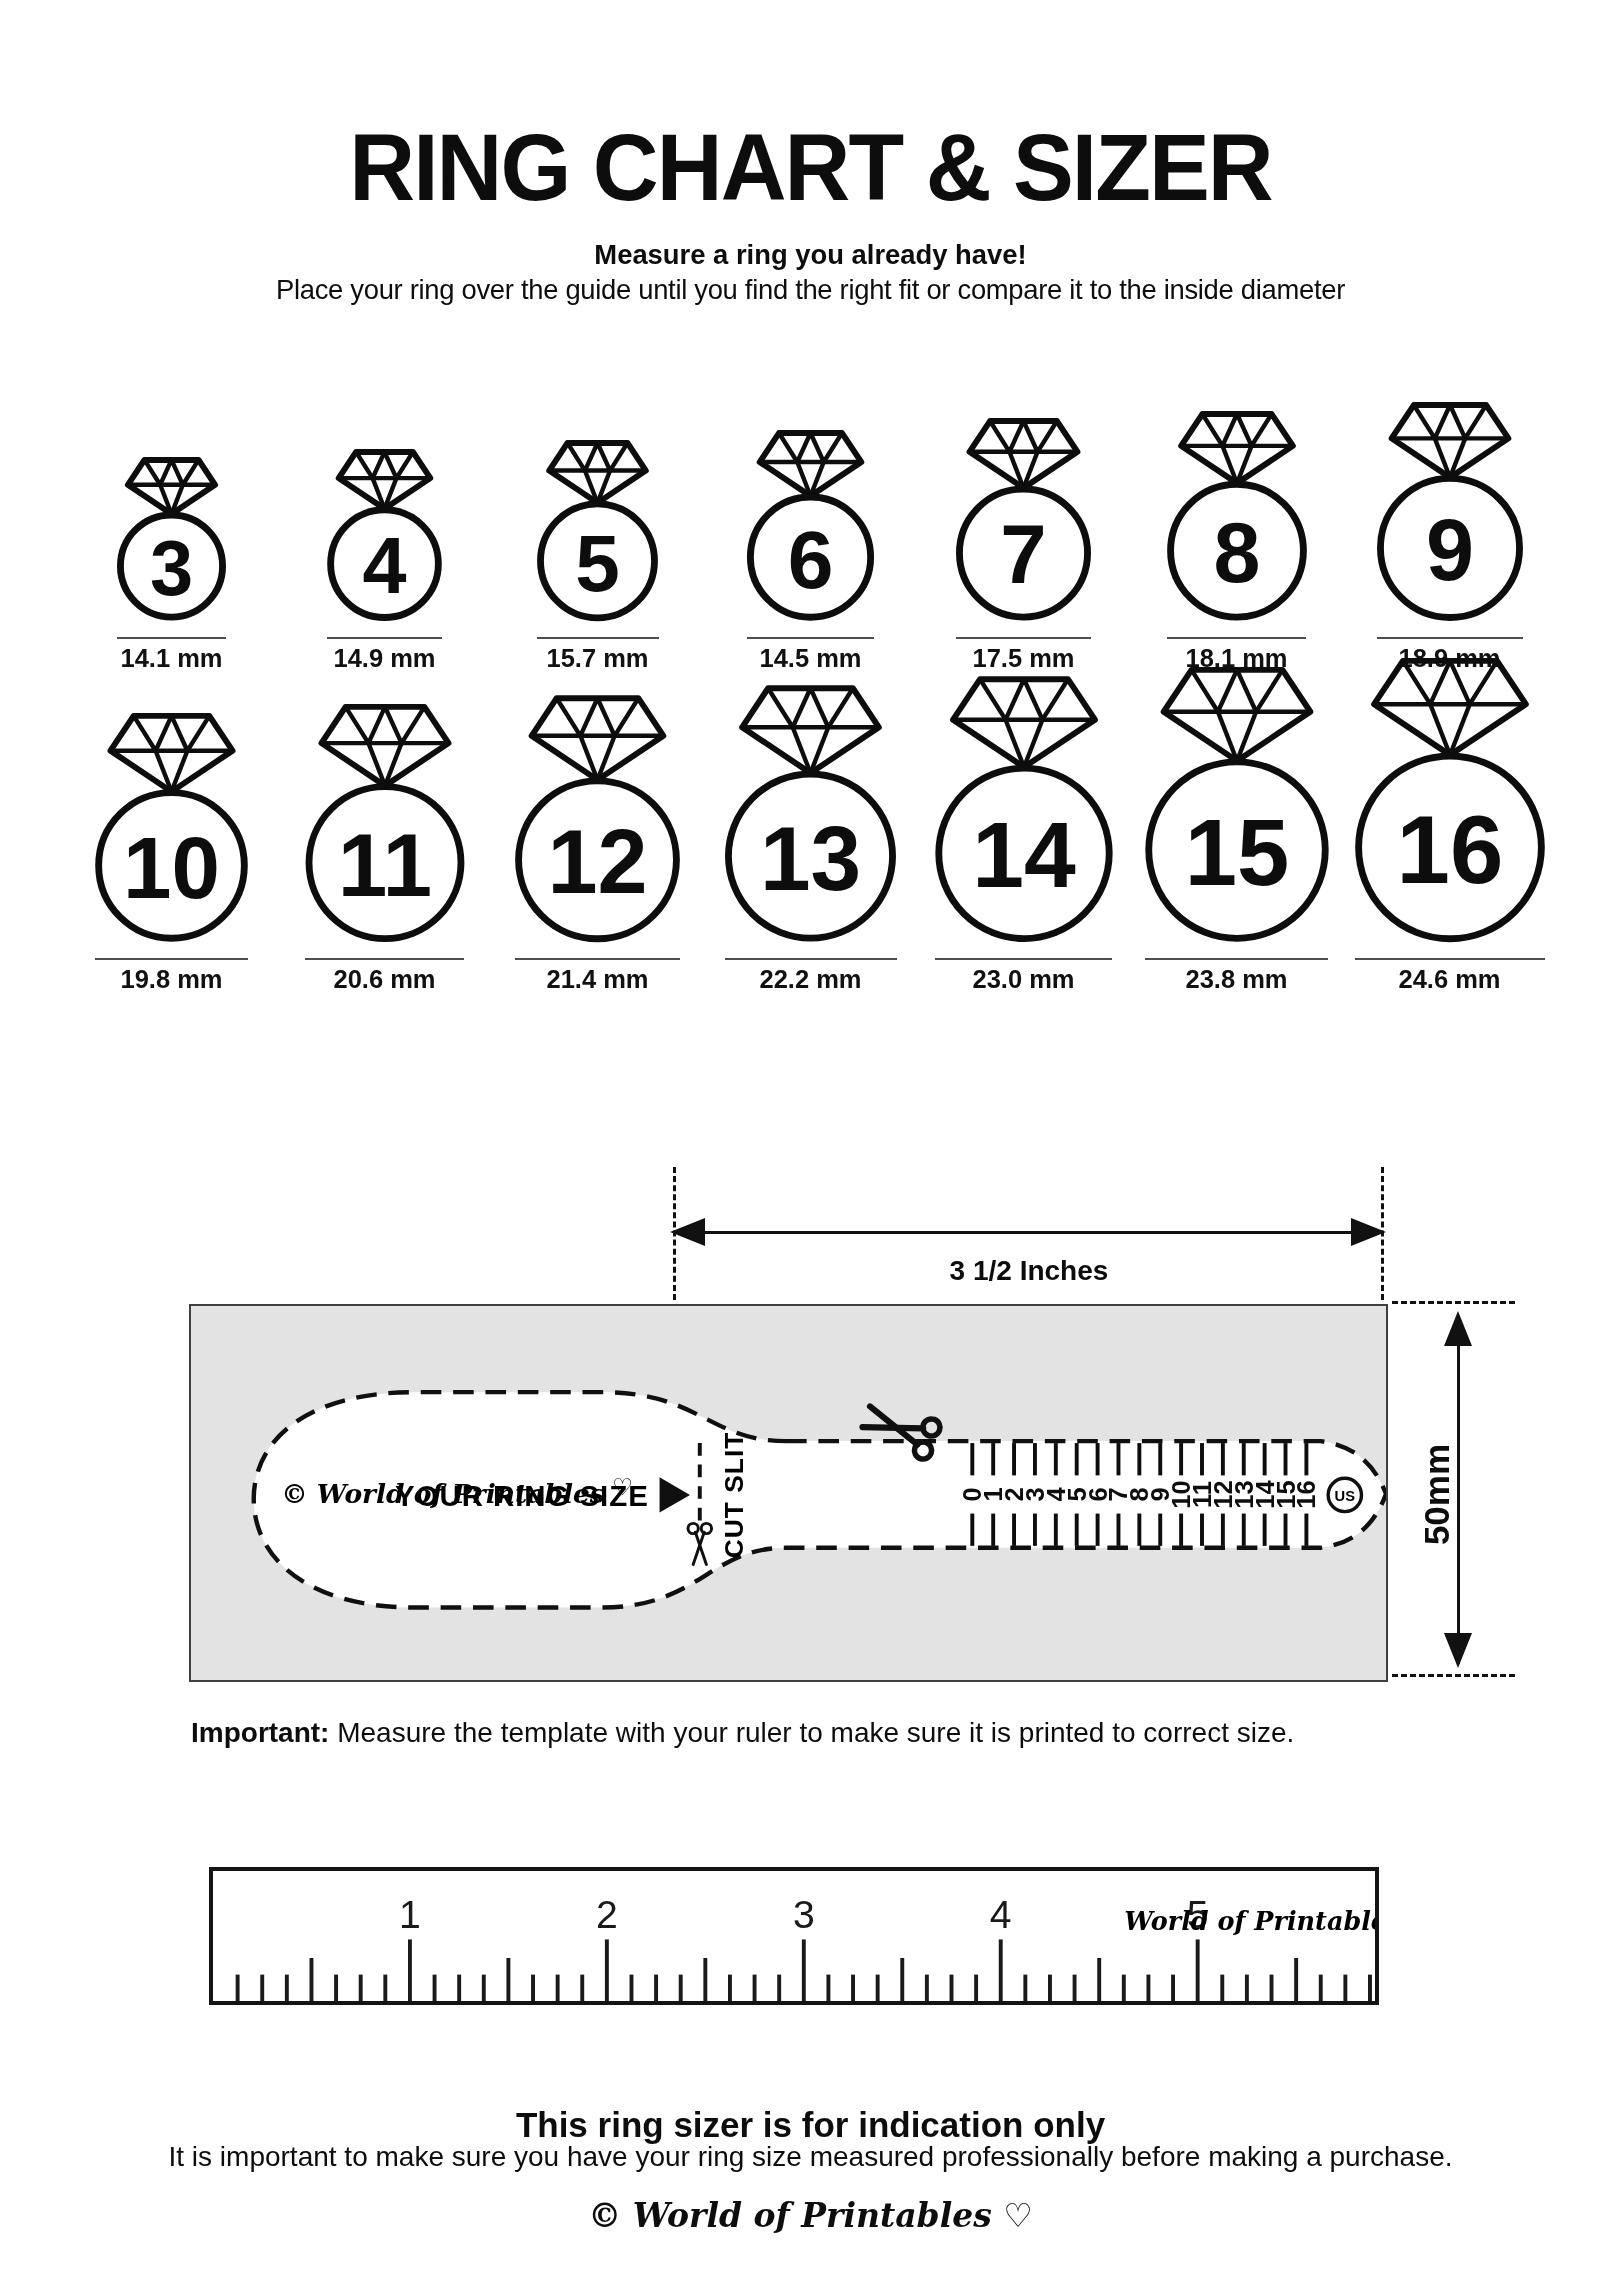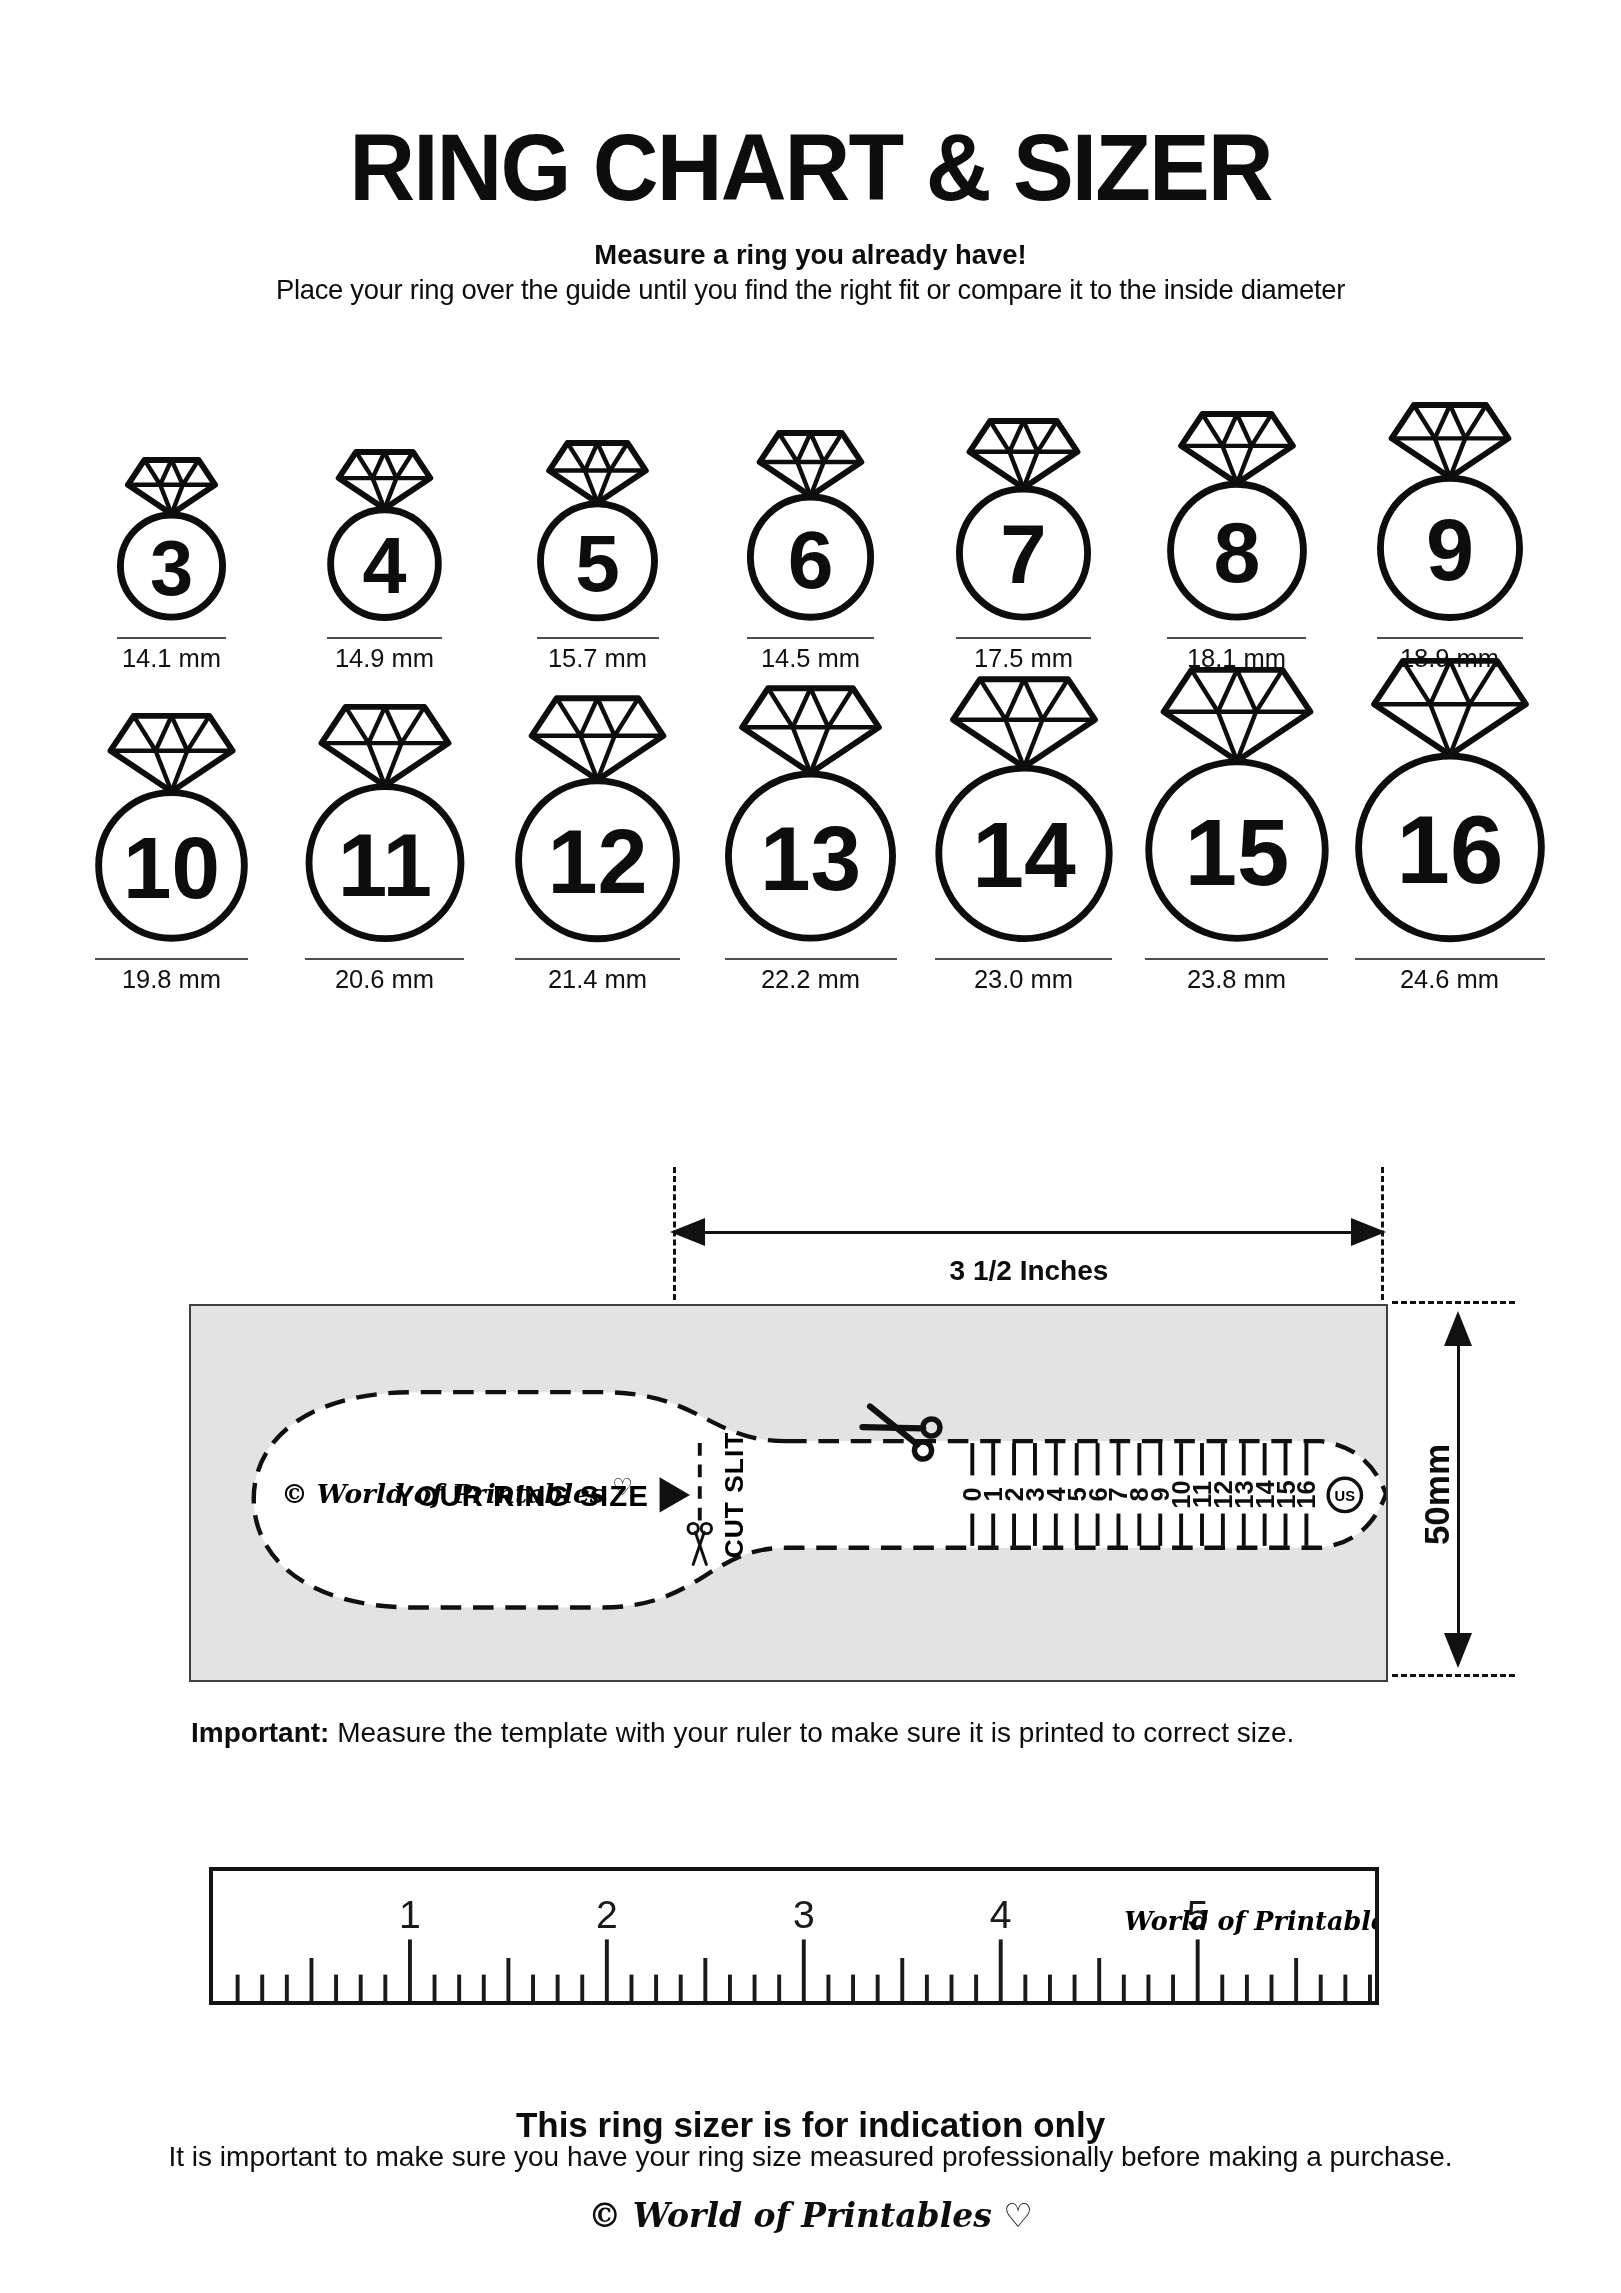--- a/index.html
+++ b/index.html
@@ -26,21 +26,21 @@
     position:absolute;left:0;width:100%;
     display:flex;justify-content:center;align-items:flex-end;
   }
   .ring-row-1{bottom:1622px;}
   .ring-row-2{bottom:1301px;}
   .ring-cell{
     width:213px;display:flex;flex-direction:column;
     align-items:center;justify-content:flex-end;
   }
   .ring-underline{height:2px;background:#4d4d57;margin-top:13.7px;}
-  .ring-mm{margin-top:5.9px;font-size:25.5px;line-height:27.4px;color:#111;}
+  .ring-mm{margin-top:5.9px;font-size:25.5px;line-height:27.4px;color:#111;font-weight:bold;}
 
   
   .vdash{border-left:3.4px dashed #111;width:0;height:133px;top:1167px;}
   .hline{background:#111;height:3.4px;}
   .vline{background:#111;width:3.4px;}
   .hdash{border-top:3.9px dashed #111;width:123px;height:0;}
   .tri{width:0;height:0;}
   .tri-left {border-top:14.7px solid transparent;border-bottom:14.7px solid transparent;border-right:35px solid #111;}
   .tri-right{border-top:14.7px solid transparent;border-bottom:14.7px solid transparent;border-left:35px solid #111;}
   .tri-up   {border-left:14.7px solid transparent;border-right:14.7px solid transparent;border-bottom:35px solid #111;}

